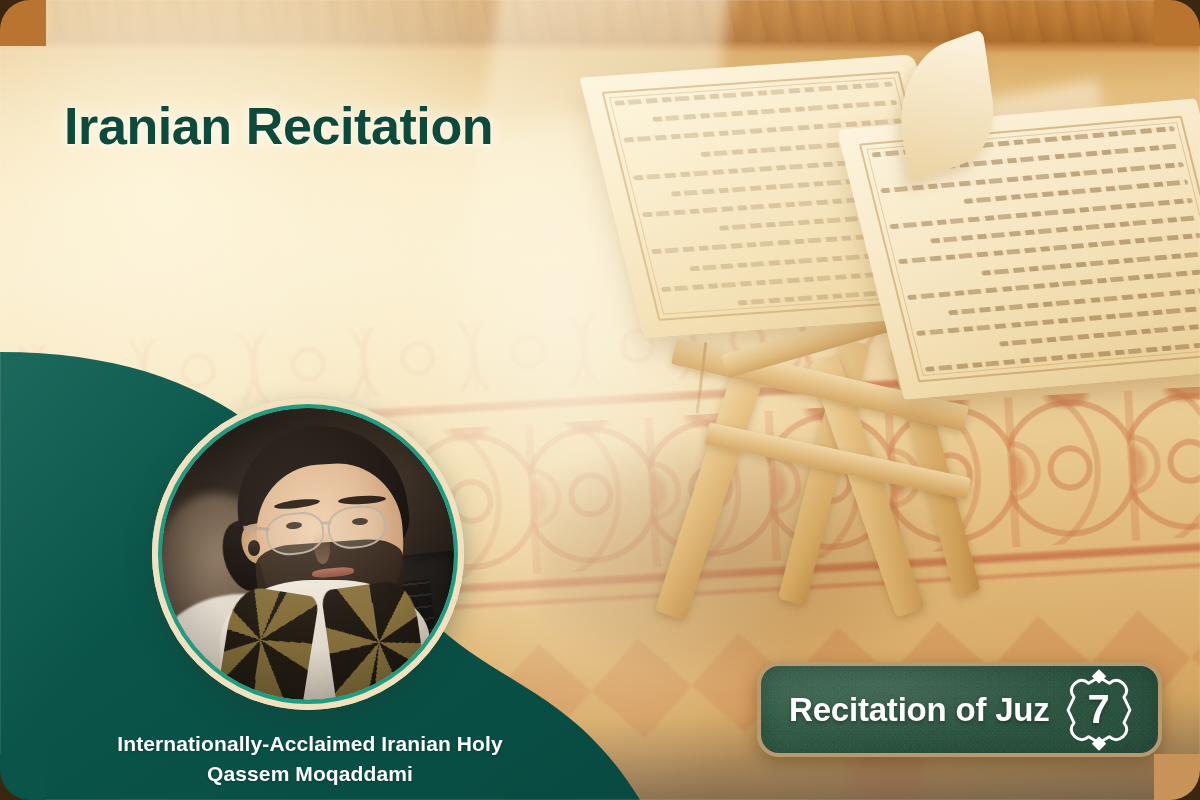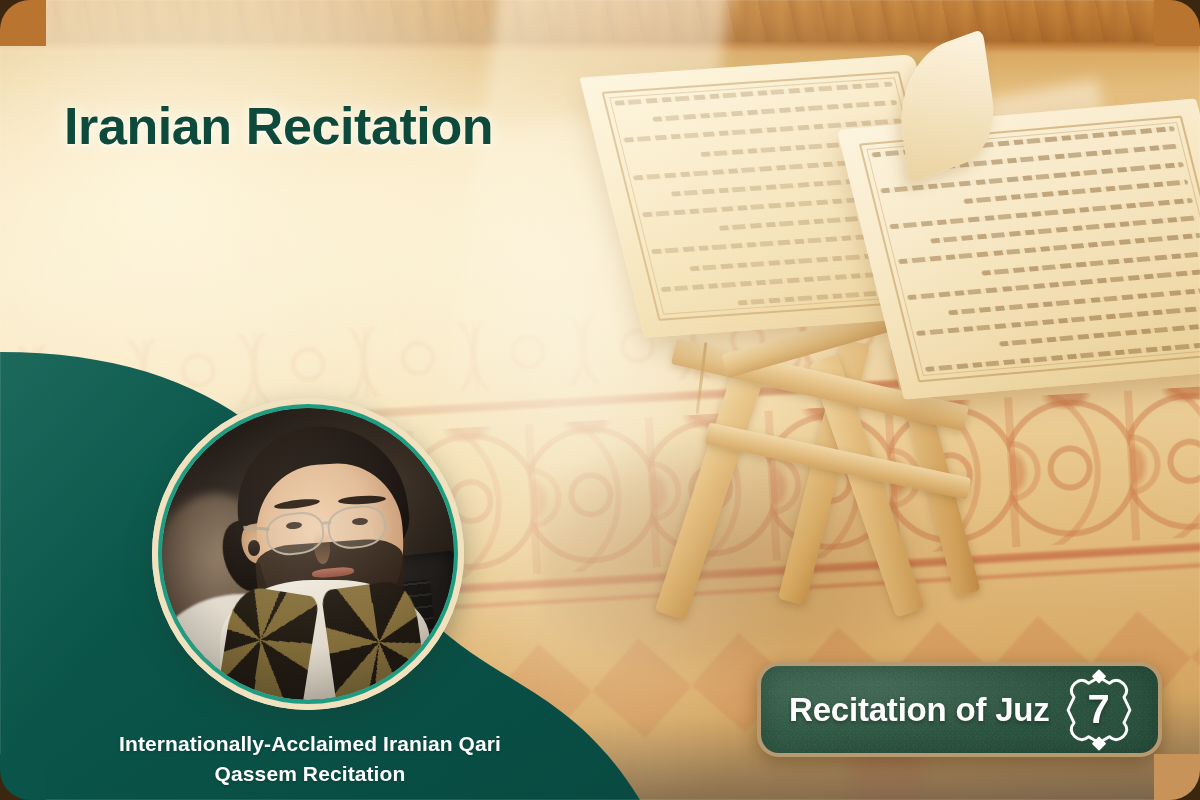--- a/index.html
+++ b/index.html
@@ -550,22 +550,22 @@
     </div>
     <div class="ring"></div>
     <div class="ring2"></div>
   </div>
 
   <div class="title">
     <span>Iranian Recitation</span>
   </div>
 
   <div class="qari">
-    <div>Internationally-Acclaimed Iranian Qari</div>
-    <div>Qassem Recitation</div>
+    <div>Internationally-Acclaimed Iranian Holy</div>
+    <div>Qassem Moqaddami</div>
   </div>
 
   <div class="juz">
     <span class="noise"></span>
     <span class="lbl">Recitation of Juz</span>
     <span class="orn">
       <svg viewBox="0 0 100 100" aria-hidden="true">
         <g fill="none" stroke="#ffffff" stroke-width="3.4" stroke-linejoin="round" stroke-linecap="round">
           <path d="M50 12
                    L62 19 Q70 12 78 19 Q86 27 79 35

